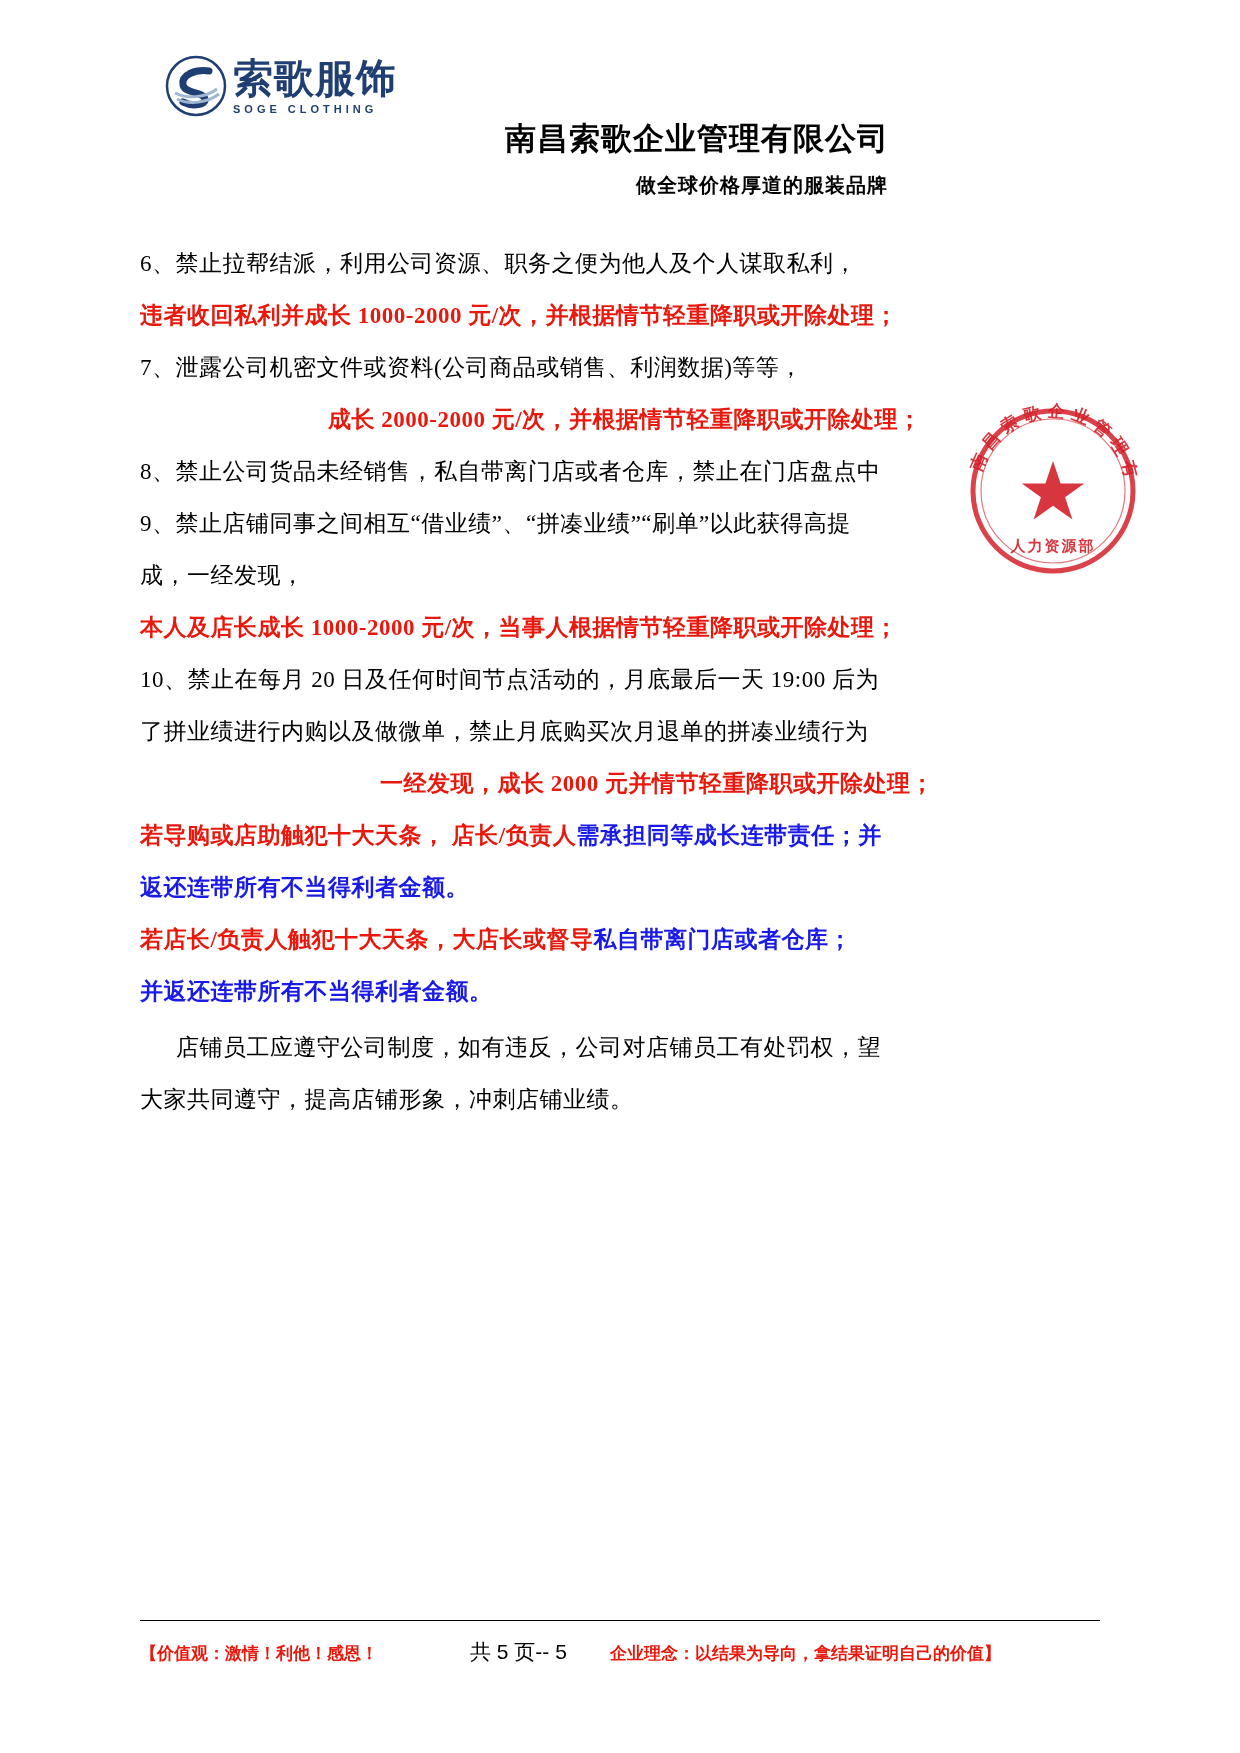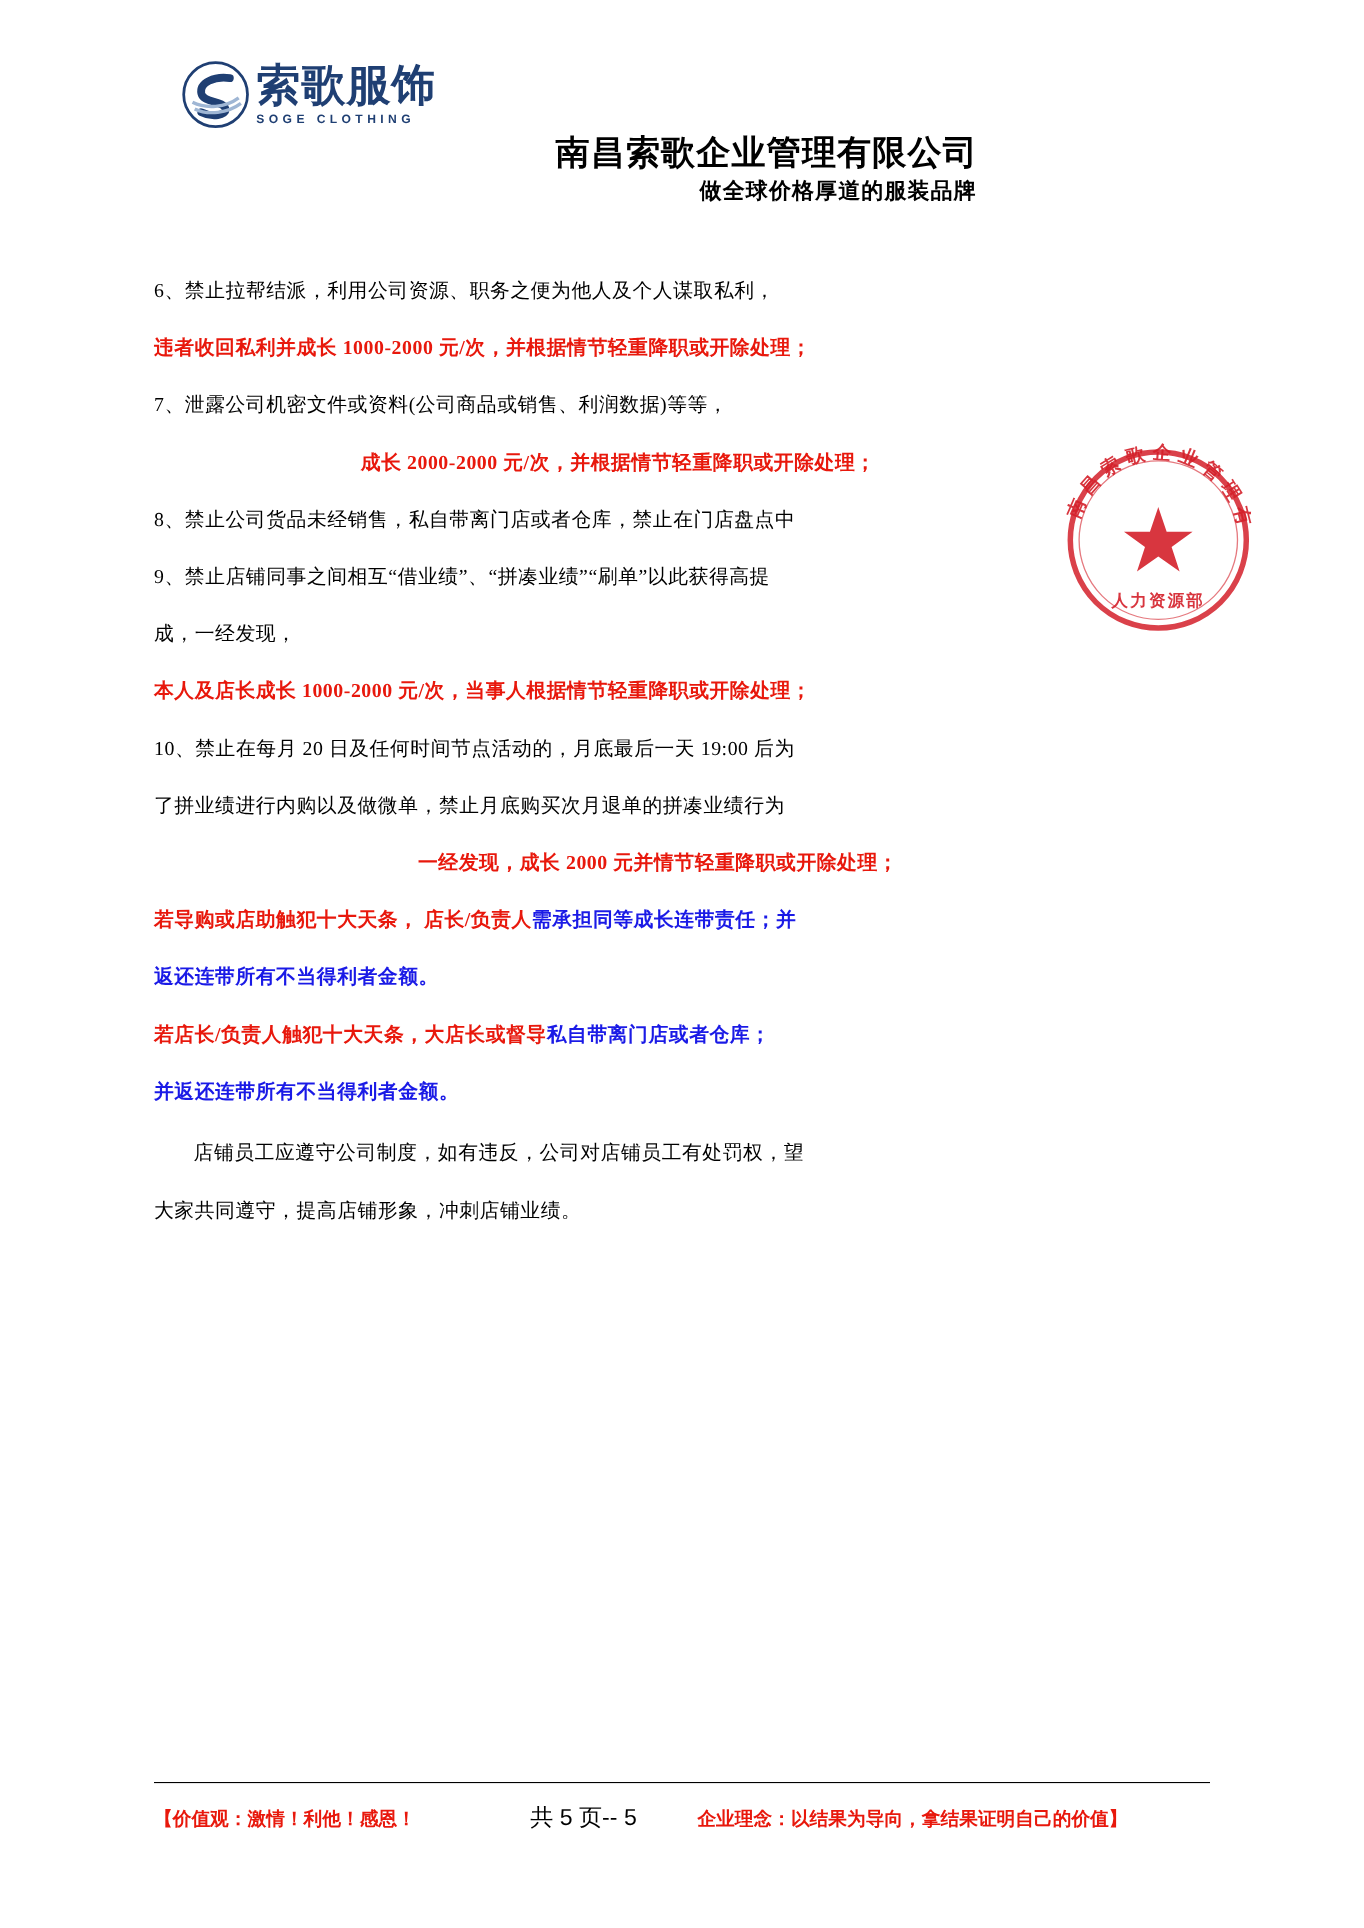--- a/index.html
+++ b/index.html
@@ -74,38 +74,38 @@
     top: 118px;
     font-family: "Liberation Sans", "DejaVu Sans", sans-serif;
     font-weight: bold;
     font-size: 31px;
     color: #000;
     letter-spacing: 1px;
   }
   .company-slogan {
     position: absolute;
     left: 636px;
-    top: 160px;
+    top: 172px;
     font-family: Liberation Mono, monospace;
     font-weight: bold;
     font-size: 20px;
     color: #000;
     letter-spacing: 1px;
   }
 
   
   .content {
     position: absolute;
     left: 140px;
     top: 238px;
     width: 840px;
   }
 
   .line {
-    font-size: 18px;
+    font-size: 23px;
     line-height: 52px;
     white-space: nowrap;
     letter-spacing: 0.5px;
   }
 
   .black { color: #000; }
   .red   { color: #e8180c; font-weight: bold; }
   .blue  { color: #1a1ae6; font-weight: bold; }
   .indent-2 { padding-left: 188px; }
   .indent-3 { padding-left: 240px; }
@@ -139,21 +139,20 @@
     height: 1px;
     background: #000;
   }
   .footer-row {
     position: absolute;
     left: 140px;
     top: 18px;
     width: 960px;
     display: flex;
     align-items: baseline;
-    gap: 12px;
   }
   .footer-left {
     font-family: "Liberation Sans", "DejaVu Sans", sans-serif;
     font-weight: bold;
     font-size: 17px;
     color: #e8180c;
     width: 330px;
   }
   .footer-center {
     font-family: "Liberation Sans", "DejaVu Sans", sans-serif;

